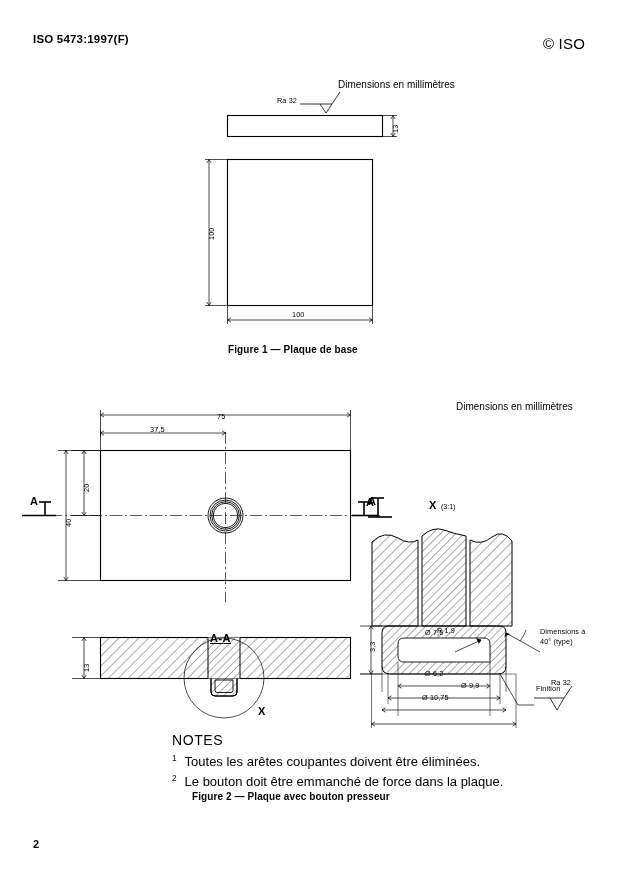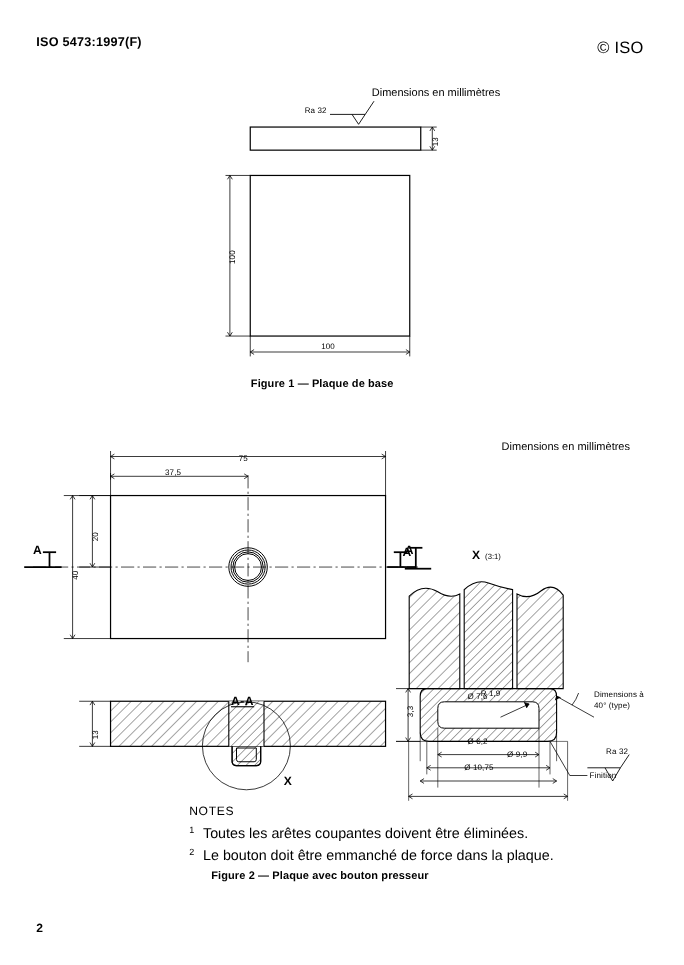--- a/index.html
+++ b/index.html
@@ -14,21 +14,21 @@
   #doc-header{left:33px;top:33px;font-size:11.5px;font-weight:bold;letter-spacing:.2px;}
   #doc-copyright{right:37px;top:35px;font-size:15px;letter-spacing:.2px;}
   
   .dimnote{font-size:10px;}
   .figcaption{font-size:10px;font-weight:bold;letter-spacing:.1px;}
   .dimtxt{font-size:7.3px;letter-spacing:.1px;white-space:nowrap;}
   .dimtxt.rot{transform:rotate(-90deg);transform-origin:left top;}
   .secletter{font-size:11px;font-weight:bold;}
   .viewlabel{font-size:11px;font-weight:bold;letter-spacing:.5px;}
   .scalelabel{font-size:7px;}
-  .notes-head{font-size:11px;letter-spacing:.6px;}
+  .notes-head{font-size:14px;letter-spacing:.6px;}
   .note-num{font-size:8.2px;}
   .note-txt{font-size:13px;}
   #page-number{left:33px;top:838px;font-size:11px;font-weight:bold;}
   svg{display:block;overflow:visible;}
   .ln{stroke:#000;fill:none;}
 </style>
 </head>
 <body>
 
 <div class="page">
@@ -296,21 +296,21 @@
   <div class="abs dimtxt rot" style="left:368px;top:652px;">3,3</div>
   <div class="abs dimtxt" style="left:437px;top:626px;">R 1,9</div>
   <div class="abs dimtxt" style="left:540px;top:627px;">Dimensions à</div>
   <div class="abs dimtxt" style="left:540px;top:637px;">40° (type)</div>
 
   <div class="abs dimtxt" style="left:425px;top:628px;">Ø 7,6</div>
   <div class="abs dimtxt" style="left:425px;top:669px;">Ø 6,2</div>
   <div class="abs dimtxt" style="left:425px;top:681px;margin-left:36px;">Ø 9,9</div>
   <div class="abs dimtxt" style="left:422px;top:693px;">Ø 10,75</div>
 
-  <div class="abs dimtxt" style="left:536px;top:700px;">Finition</div>
+  <div class="abs dimtxt" style="left:536px;top:684px;">Finition</div>
   <div class="abs dimtxt" style="left:551px;top:678px;">Ra 32</div>
 
   <div class="abs" style="left:172px;top:732px;">
     <div class="notes-head">NOTES</div>
     <div style="display:flex;gap:8px;margin-top:6px;">
       <span class="note-num">1</span>
       <span class="note-txt">Toutes les arêtes coupantes doivent être éliminées.</span>
     </div>
     <div style="display:flex;gap:8px;margin-top:5px;">
       <span class="note-num">2</span>

